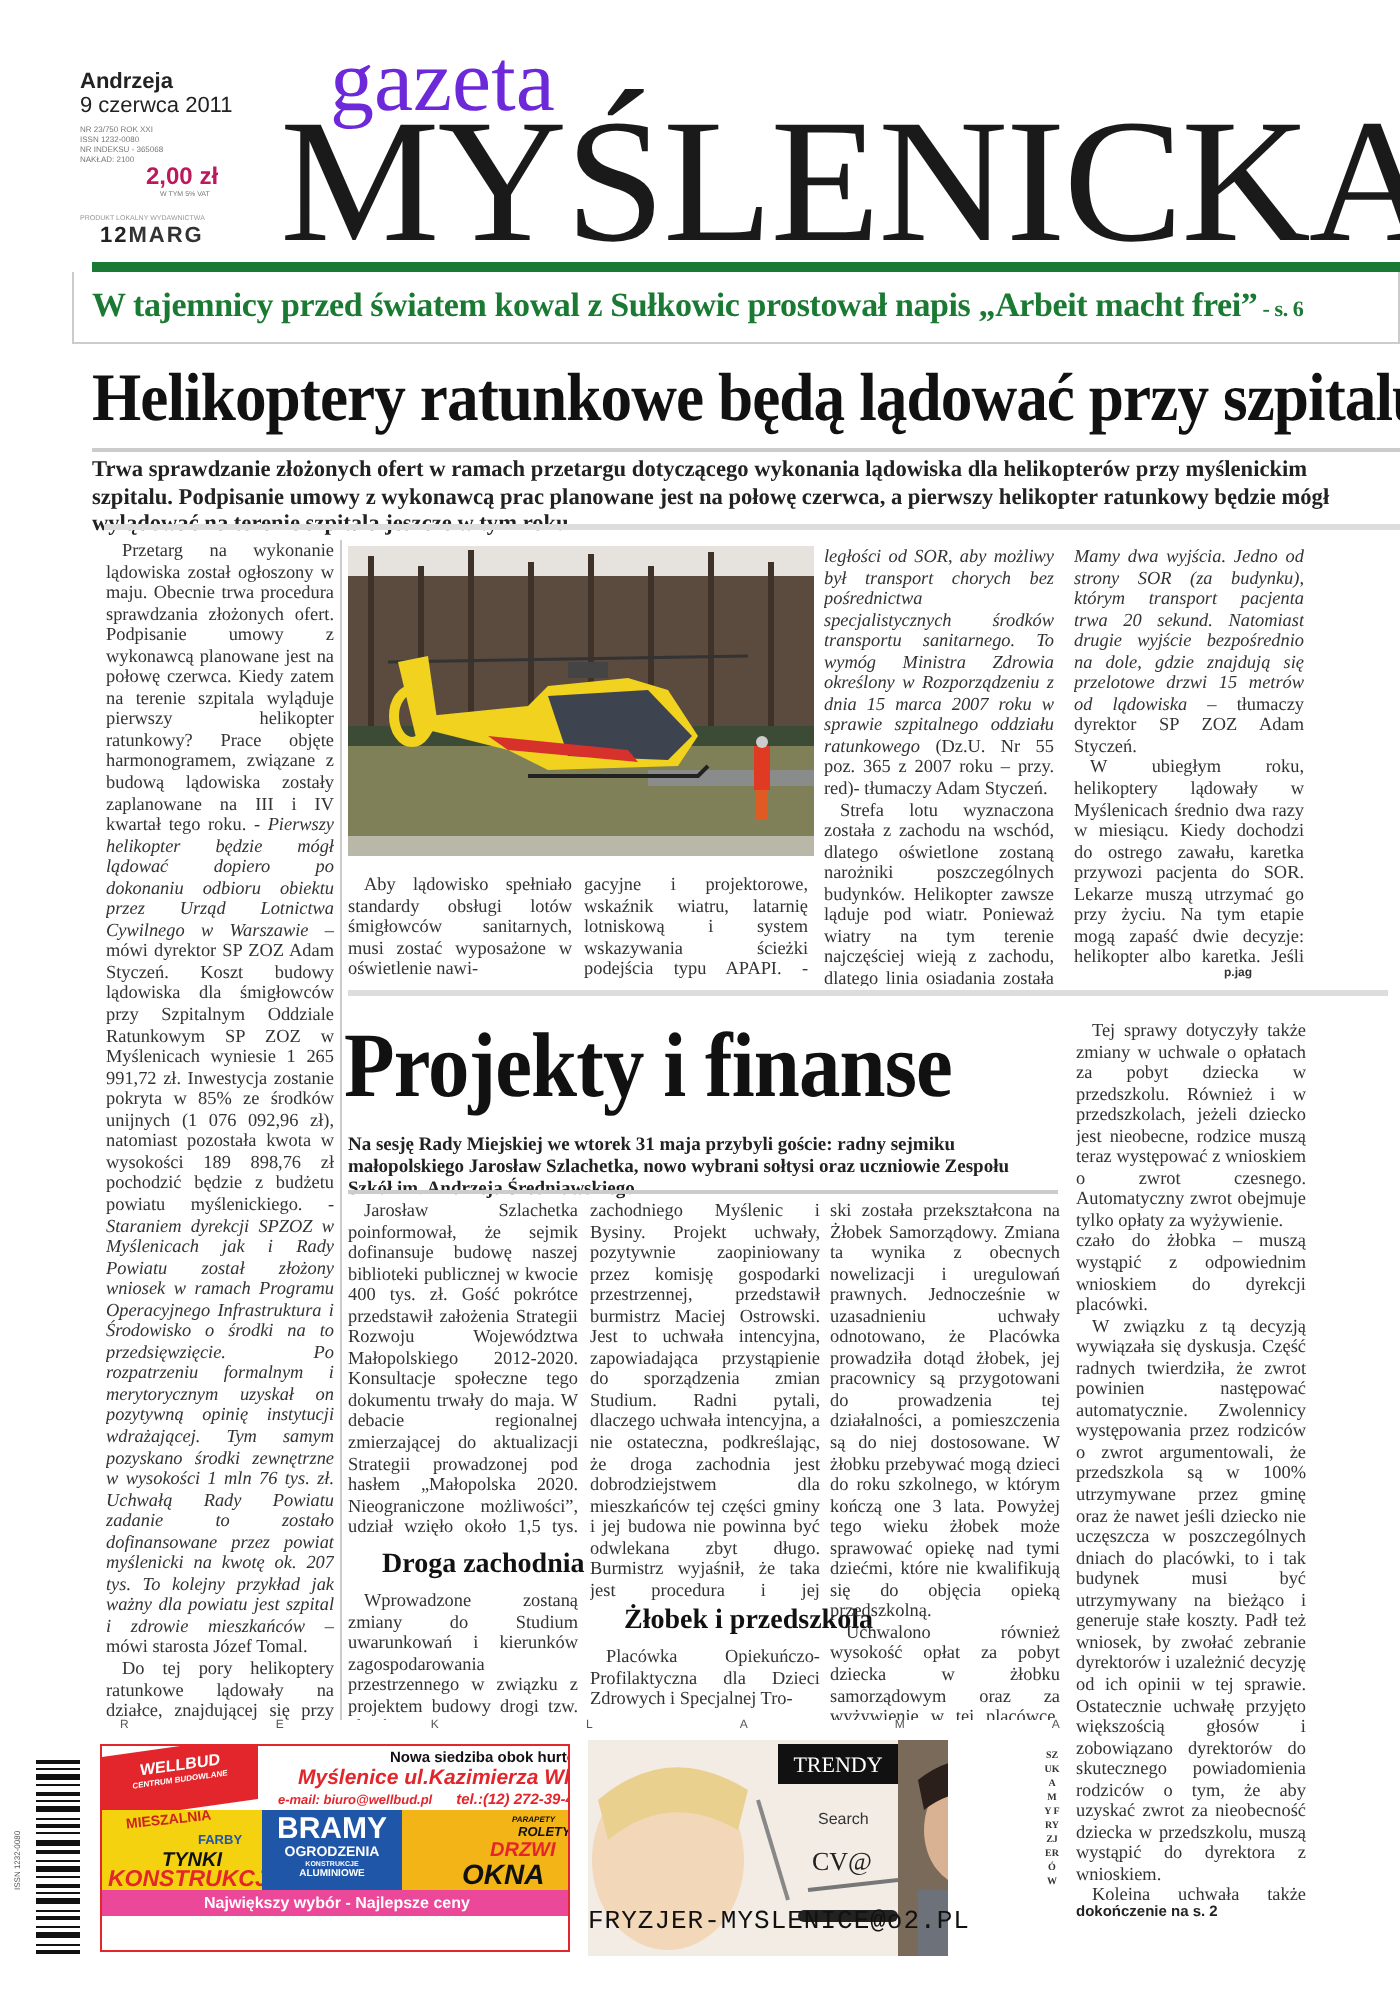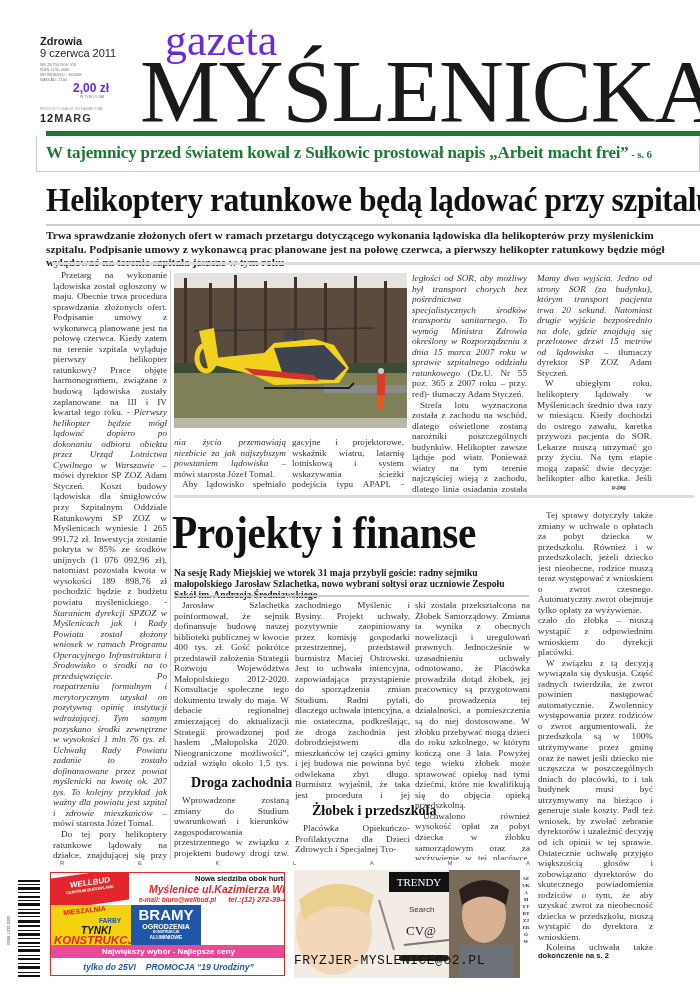--- a/index.html
+++ b/index.html
@@ -3,24 +3,24 @@
 <meta charset="utf-8">
 <style>
   * { box-sizing: border-box; margin: 0; padding: 0; }
   body { width: 700px; height: 998px; background: #fff; font-family: "Liberation Serif", serif; color: #222; position: relative; overflow: hidden; }
   .abs { position: absolute; }
 
   
   .mh-day { left: 40px; top: 35px; font: bold 11px "Liberation Sans", sans-serif; color:#222; }
   .mh-date { left: 40px; top: 47px; font: 11px "Liberation Sans", sans-serif; color:#222; }
   .mh-meta { left: 40px; top: 62px; font: 4px "Liberation Sans", sans-serif; color:#777; line-height: 5px; width: 70px; }
-  .mh-price { left: 73px; top: 81px; font: bold 12px "Liberation Sans", sans-serif; color:#6d28d9; }
+  .mh-price { left: 73px; top: 81px; font: bold 12px "Liberation Sans", sans-serif; color:#be185d; }
   .mh-vat { left: 80px; top: 95px; font: 3.5px "Liberation Sans", sans-serif; color:#777; }
   .mh-publisher { left: 40px; top: 107px; font: 3.5px "Liberation Sans", sans-serif; color:#999; }
-  .mh-marg { left: 40px; top: 112px; font: bold 11px "Liberation Sans", sans-serif; color:#333; letter-spacing: 1px; }
+  .mh-marg { left: 50px; top: 112px; font: bold 11px "Liberation Sans", sans-serif; color:#333; letter-spacing: 1px; }
   .mh-marg .num { color:#222; }
   .mh-gazeta { left: 165px; top: 18px; font: 44px "Liberation Serif", serif; color: #6d28d9; line-height: 46px; }
   .mh-title { left: 140px; top: 52px; font: 88px "Liberation Serif", serif; color: #1a1a1a; line-height: 80px; letter-spacing: -1px; transform: scaleX(1.02); transform-origin: left top; white-space: nowrap; }
   .green-rule { left: 46px; top: 131px; width: 654px; height: 5px; background: #1a7a33; }
 
   .teaser-box { left: 36px; top: 136px; width: 664px; height: 36px; border: 1px solid #ccc; border-top: none; }
   .teaser { left: 46px; top: 143px; font: bold 17px "Liberation Serif", serif; color: #1a7a33; white-space: nowrap; letter-spacing: -0.2px; }
   .teaser .pg { font-size: 11px; }
   .headline { left: 46px; top: 181px; font: bold 34px "Liberation Serif", serif; color:#111; white-space: nowrap; transform: scaleX(0.93); transform-origin: left top; letter-spacing: -0.5px; }
   .lead-rule { left: 46px; top: 224px; width: 654px; height: 2px; background: #ccc; }
@@ -82,28 +82,28 @@
   .ad1-rolety { position:absolute; left:58px; top:8px; font: italic bold 6.5px "Liberation Sans", sans-serif; color:#111; }
   .ad1-drzwi { position:absolute; left:44px; top:15px; font: italic bold 10px "Liberation Sans", sans-serif; color:#e3262b; }
   .ad1-okna { position:absolute; left:30px; top:24px; font: italic bold 14px "Liberation Sans", sans-serif; color:#111; }
   .ad1-red { position:absolute; left:0; top:72px; width:235px; height:13px; background:#ec4899; color:#fff; font: bold 8px "Liberation Sans", sans-serif; text-align:center; line-height: 13px; }
   .ad1-bottom { position:absolute; left:0; top:85px; width:235px; height:18px; color:#1f56a8; font: italic bold 8.5px "Liberation Sans", sans-serif; text-align:center; line-height: 18px; }
   .ad1-bottom .promo { margin-left: 10px; }
 
   .barcode { left: 18px; top: 880px; width: 22px; height: 100px; }
   .barcode-isbn { left: 6px; top: 880px; width: 10px; height: 100px; font: 4px "Liberation Sans", sans-serif; color:#555; writing-mode: vertical-rl; transform: rotate(180deg); text-align: center; }
 
-  .ad2 { left: 294px; top: 870px; width: 226px; height: 108px; overflow: hidden; background: #f3eee7; }
+  .ad2 { left: 294px; top: 870px; width: 180px; height: 108px; overflow: hidden; background: #f3eee7; }
   .ad2-email { left: 294px; top: 953px; width: 226px; font: 13px "Liberation Mono", monospace; color:#111; letter-spacing: 0.5px; white-space: nowrap; }
   .ad2-side { left: 522px; top: 875px; width: 8px; font: bold 5px "Liberation Serif", serif; color:#333; line-height: 7px; text-align:center; }
 </style>
 </head>
 <body>
 
-<div class="abs mh-day">Zdrowia</div>
+<div class="abs mh-day">Andrzeja</div>
 <div class="abs mh-date">9 czerwca 2011</div>
 <div class="abs mh-meta">
   <div>NR 23/750 ROK XXI</div>
   <div>ISSN 1232-0080</div>
   <div>NR INDEKSU - 365068</div>
   <div>NAKŁAD: 2100</div>
 </div>
 <div class="abs mh-price">2,00 zł</div>
 <div class="abs mh-vat">W TYM 5% VAT</div>
 <div class="abs mh-publisher">PRODUKT LOKALNY WYDAWNICTWA</div>
@@ -157,21 +157,20 @@
     <path d="M70 95 L140 102 L145 108 L80 102 Z" fill="#d6312a"></path>
     <rect x="110" y="58" width="20" height="8" fill="#444"></rect>
     <path d="M90 115 L175 115 L180 110" stroke="#222" stroke-width="2" fill="none"></path>
     <rect x="203" y="100" width="8" height="22" fill="#e03a23"></rect>
     <rect x="204" y="122" width="6" height="15" fill="#e05a23"></rect>
     <circle cx="207" cy="98" r="3" fill="#ccc"></circle>
   </svg>
 </div>
 
 <div class="abs col col-2a">
-  <p style="text-indent:0"><i>nia życia przemawiają niezbicie za jak najszybszym powstaniem lądowiska</i><span> – mówi starosta Józef Tomal.</span></p>
   <p>Aby lądowisko spełniało standardy obsługi lotów śmigłowców sanitarnych, musi zostać wyposażone w oświetlenie nawi-</p>
 </div>
 <div class="abs col col-2b">
   <p style="text-indent:0"><span>gacyjne i projektorowe, wskaźnik wiatru, latarnię lotniskową i system wskazywania ścieżki podejścia typu APAPI. </span><i>- Umożliwi to wykonywanie startów i lądowań śmigłowca przez całą dobę. Lądowisko zostanie zlokalizowane w takiej od-</i></p>
 </div>
 <div class="abs col col-3">
   <p style="text-indent:0"><i>ległości od SOR, aby możliwy był transport chorych bez pośrednictwa specjalistycznych środków transportu sanitarnego. To wymóg Ministra Zdrowia określony w Rozporządzeniu z dnia 15 marca 2007 roku w sprawie szpitalnego oddziału ratunkowego</i><span> (Dz.U. Nr 55 poz. 365 z 2007 roku – przy. red)- tłumaczy Adam Styczeń.</span></p>
   <p><span>Strefa lotu wyznaczona została z zachodu na wschód, dlatego oświetlone zostaną narożniki poszczególnych budynków. Helikopter zawsze ląduje pod wiatr. Ponieważ wiatry na tym terenie najczęściej wieją z zachodu, dlatego linia osiadania została wyznaczona nad budynkiem oddziału zakaźnego. </span></p>
 </div>
 <div class="abs col col-4">
@@ -270,24 +269,27 @@
     <div class="ad1-farby">FARBY</div>
     <div class="ad1-tynki">TYNKI</div>
     <div class="ad1-ocieplenia">KONSTRUKCJE</div>
   </div>
   <div class="ad1-b">
     <div class="ad1-bramy">BRAMY</div>
     <div class="ad1-ogro">OGRODZENIA</div>
     <div class="ad1-konst">KONSTRUKCJE</div>
     <div class="ad1-alu">ALUMINIOWE</div>
   </div>
+  <div class="ad1-y2">
+    <div class="ad1-parapety">PARAPETY</div>
+    <div class="ad1-rolety">ROLETY</div>
+    <div class="ad1-drzwi">DRZWI</div>
+    <div class="ad1-okna">OKNA</div>
+  </div>
   <div class="ad1-red">Największy wybór - Najlepsze ceny</div>
-  <div class="ad1-bottom">
-    <span>tylko do 25VI</span><span class="promo">PROMOCJA “19 Urodziny”</span>
-  </div>
 </div>
 
 <div class="abs ad2">
   <svg width="226" height="108" viewBox="0 0 226 108">
     <rect x="0" y="0" width="226" height="108" fill="#f3ece4"></rect>
     <ellipse cx="40" cy="60" rx="38" ry="45" fill="#f2d7b8"></ellipse>
     <path d="M5 30 Q40 0 80 25 L75 45 Q40 25 10 50 Z" fill="#ead08f"></path>
     <rect x="95" y="2" width="60" height="20" fill="#111"></rect>
     <text x="125" y="16" font-family="Liberation Serif, serif" font-size="11" fill="#fff" text-anchor="middle">TRENDY</text>
     <text x="115" y="42" font-family="Liberation Sans, sans-serif" font-size="8" fill="#333">Search</text>

